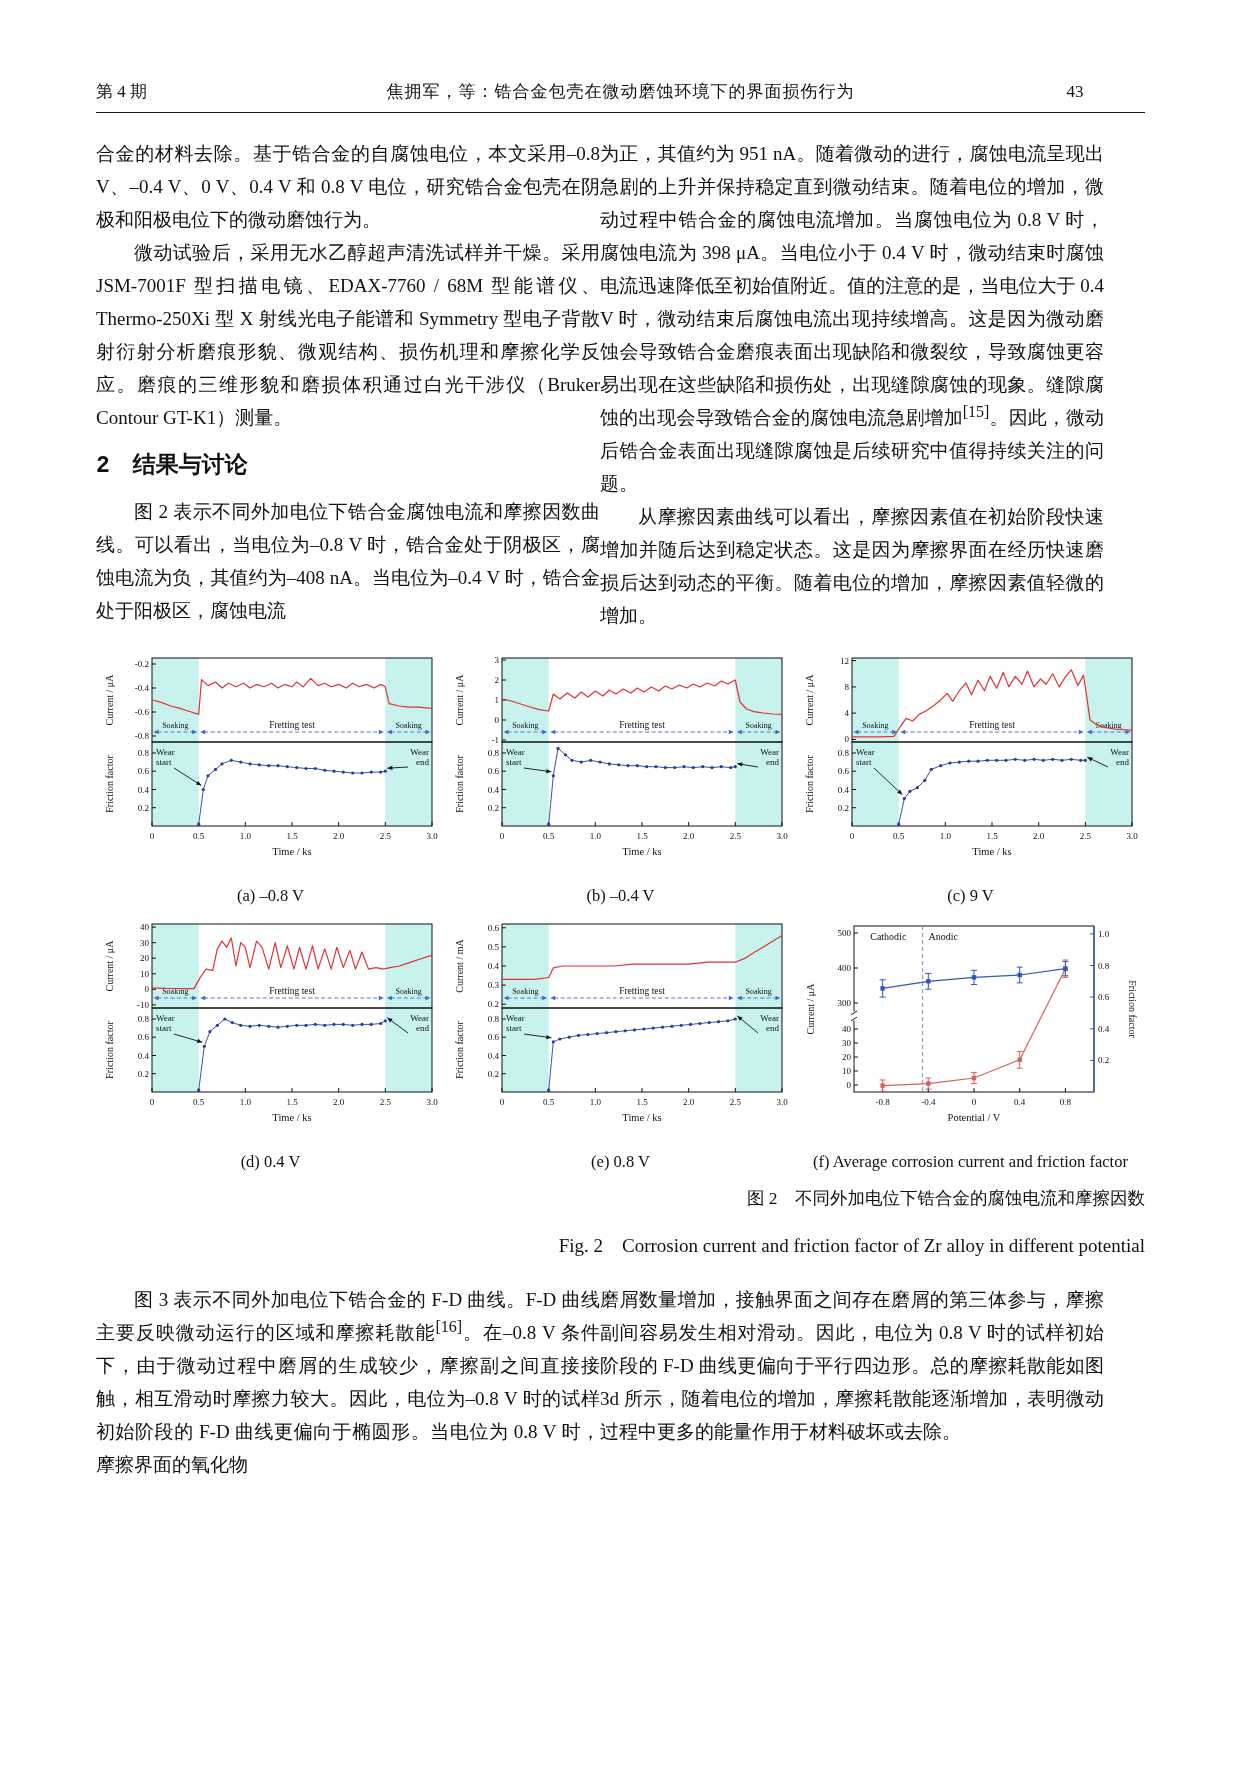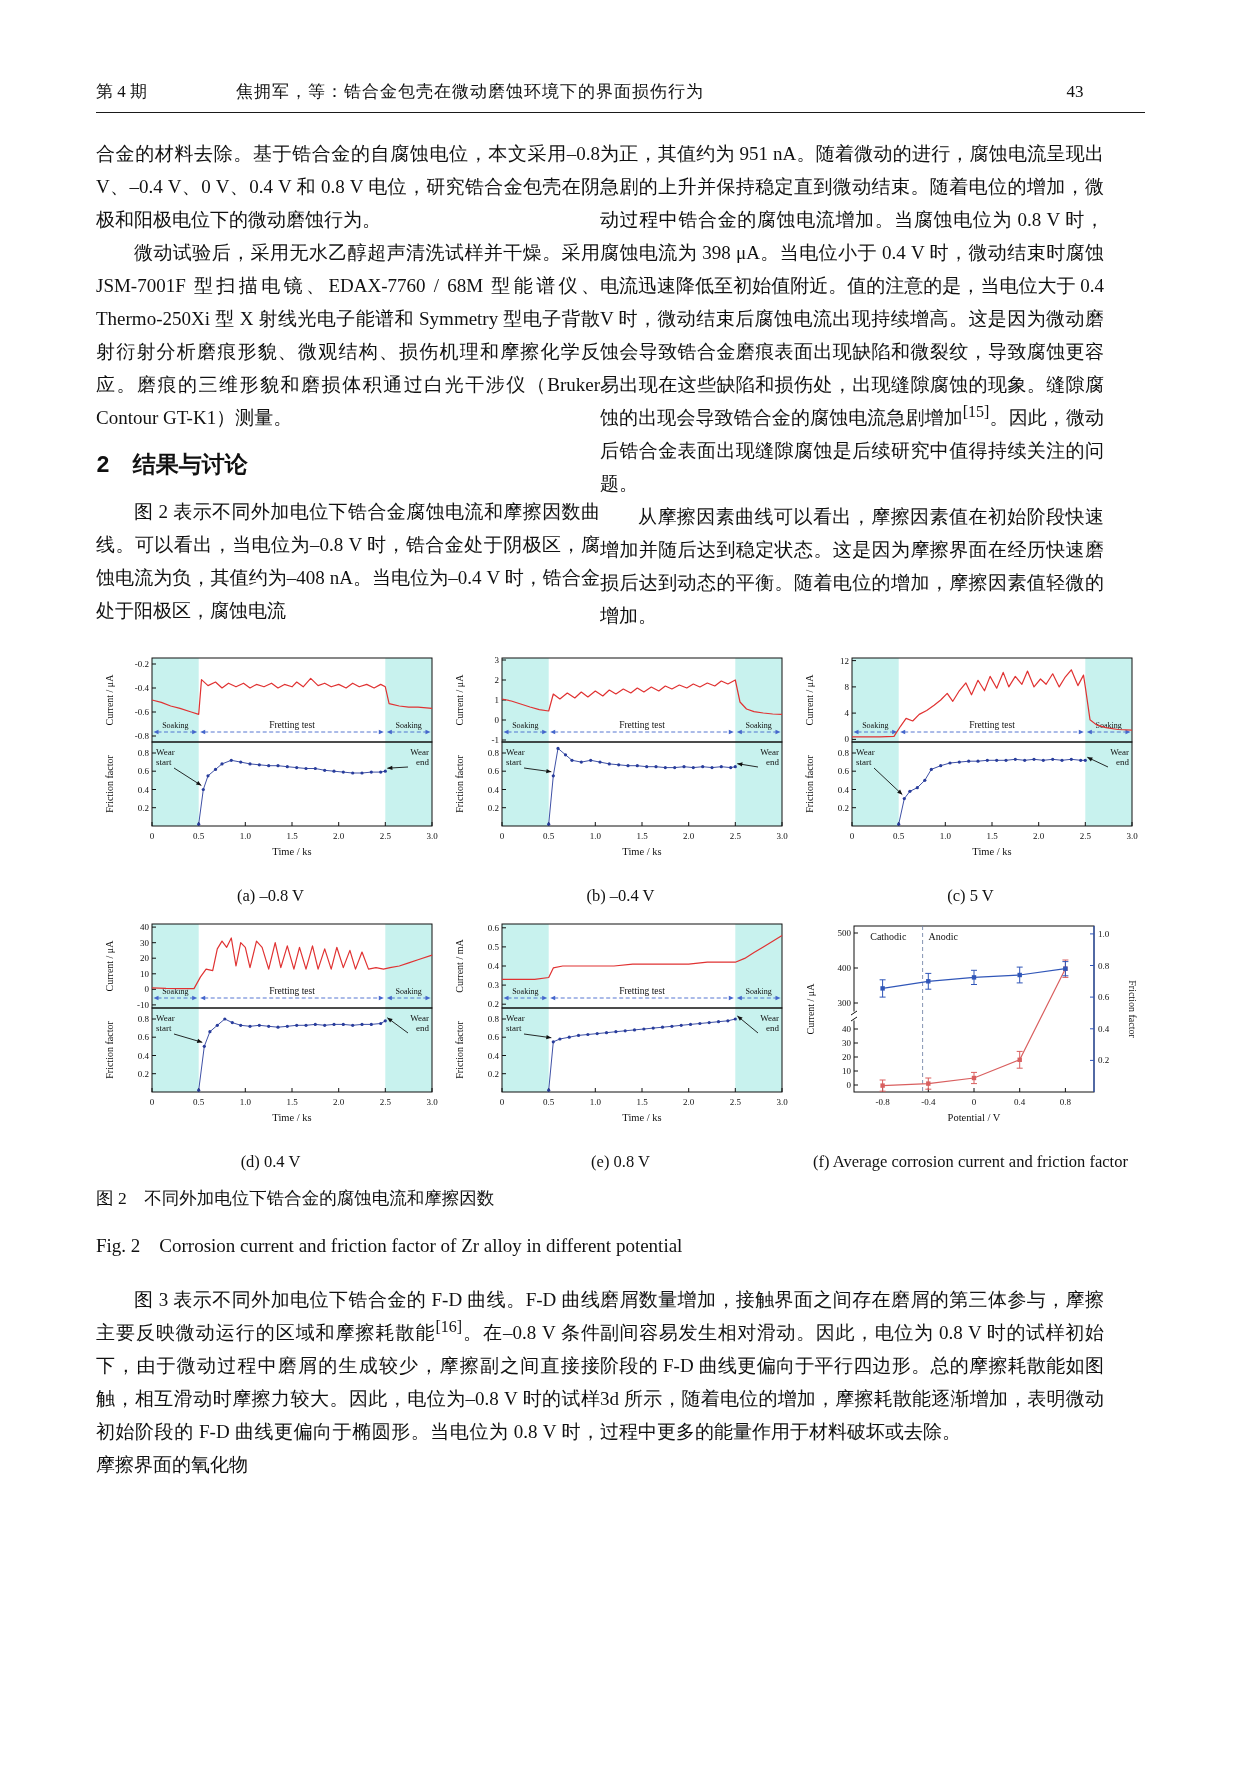--- a/index.html
+++ b/index.html
@@ -1,35 +1,35 @@
 <!DOCTYPE html>
 <html><head>
 <meta charset="utf-8">
 <style>
   html,body{margin:0;padding:0;background:#fff}
   .page{position:relative;width:1241px;height:1778px;background:#fff;box-sizing:border-box;
         padding:80px 96px 0;font-family:"Liberation Serif","DejaVu Serif",serif;color:#111;overflow:hidden}
   .pagehead{display:flex;align-items:baseline;font-size:17px}
   .ph-left{width:140px}
-  .ph-center{flex:1;letter-spacing:1px}
+  .ph-center{flex:1;text-align:center;letter-spacing:1px}
   .ph-right{width:140px;text-align:center}
   .rule{border-bottom:1.5px solid #1a1a1a;margin-top:9px}
   .cols{display:flex;margin-top:24px}
   .col{width:504px;font-size:19px;line-height:33px;text-align:justify}
   p{margin:0}
   .indent{text-indent:2em}
   .sect{font-size:23px;font-weight:600;margin:16px 0 12px;font-family:Liberation Mono, monospace}
   sup{font-size:16px;line-height:0}
   .figwrap{margin-top:22px}
   .figgrid{display:grid;grid-template-columns:repeat(3,349px);row-gap:14px;justify-content:space-between}
   .subplot{display:flex;flex-direction:column;align-items:center}
   svg.chart{width:338px;height:214px;display:block}
   svg.chart text{font-family:"Liberation Serif","DejaVu Serif",serif}
   .subcap{font-size:16.5px;margin-top:18px}
-  .figcaps{text-align:left;margin-top:14px}
+  .figcaps{text-align:right;margin-top:14px}
   .figcap-zh{font-size:17.5px}
   .figcap-en{font-size:19px;margin-top:23px}
   .cols.bottom{}
 </style>
 </head>
 <body>
 
 <div class="page">
   <div class="pagehead">
     <span class="ph-left">第 4 期</span>
@@ -307,21 +307,21 @@
             <circle cx="283.3" cy="106.3" r="1.6" fill="#283c9b"></circle>
             <text x="54" y="101" font-size="9" text-anchor="start" fill="#111">Wear</text>
             <text x="54" y="111" font-size="9" text-anchor="start" fill="#111">start</text>
             <line x1="72" y1="114" x2="100.26666666666667" y2="140.6086956521739" stroke="#111" stroke-width="0.9"></line>
             <polygon points="100.26666666666667,140.6086956521739 98.1,135.6 95.1,138.8" fill="#111"></polygon>
             <text x="327" y="101" font-size="9" text-anchor="end" fill="#111">Wear</text>
             <text x="327" y="111" font-size="9" text-anchor="end" fill="#111">end</text>
             <line x1="306" y1="113" x2="285.33333333333337" y2="103.2608695652174" stroke="#111" stroke-width="0.9"></line>
             <polygon points="285.33333333333337,103.2608695652174 288.9,107.4 290.8,103.4" fill="#111"></polygon>
           </svg>
-        <div class="subcap">(c) 5 V</div>
+        <div class="subcap">(c) 9 V</div>
       </div>
       <div class="subplot">
         <svg class="chart" viewBox="0 0 338 214">
             <rect x="50.0" y="4" width="46.7" height="168" fill="#c8f2ee"></rect>
             <rect x="283.3" y="4" width="46.7" height="168" fill="#c8f2ee"></rect>
             <line x1="55.5" y1="78" x2="91.2" y2="78" stroke="#4466cc" stroke-width="0.9" stroke-dasharray="4 2.5"></line>
             <polygon points="51.5,78 56.5,75.7 56.5,80.3" fill="#4466cc"></polygon>
             <polygon points="95.2,78 90.2,75.7 90.2,80.3" fill="#4466cc"></polygon>
             <text x="73.3" y="74" font-size="8" text-anchor="middle" fill="#111">Soaking</text>
             <line x1="102.2" y1="78" x2="277.8" y2="78" stroke="#4466cc" stroke-width="0.9" stroke-dasharray="4 2.5"></line>

